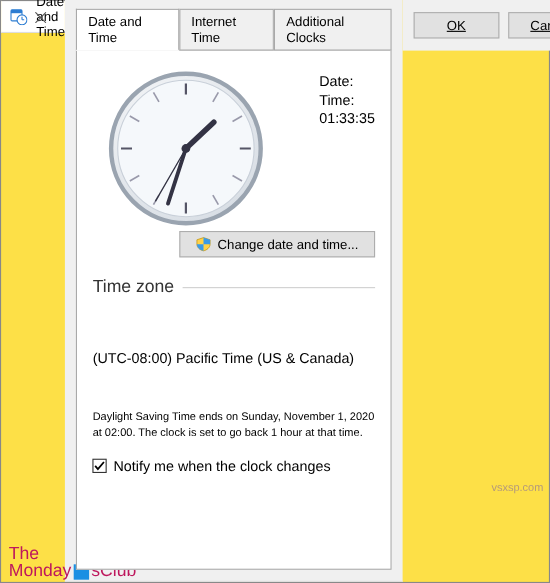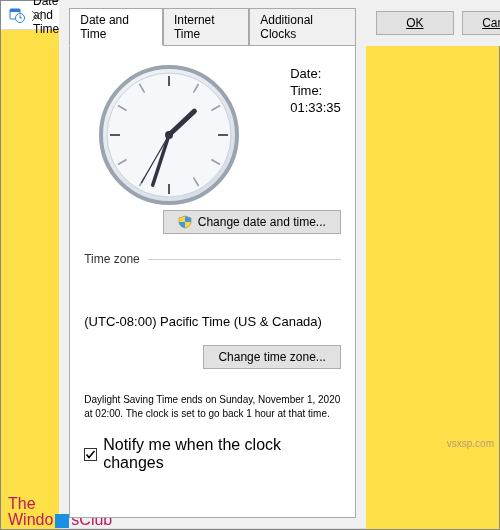--- a/index.html
+++ b/index.html
@@ -107,25 +107,25 @@
   .btn.block { float: right; }
   .shield {
     width: 14px; height: 14px; margin-right: 6px;
   }
   .section-hdr {
     display: flex;
     align-items: center;
     margin-top: 18px;
     margin-bottom: 10px;
   }
-  .section-hdr .txt { font-size: 12px; color: #333; margin-right: 8px; white-space: nowrap; }
+  .section-hdr .txt { font-size: 16px; color: #333; margin-right: 8px; white-space: nowrap; }
   .section-hdr .line { flex:1; height:1px; background:#cfcfcf; }
   .tz-val { font-size: 13px; margin-bottom: 16px; margin-top: 48px; }
   .dst { font-size: 10px; margin-top: 24px; line-height: 1.35; }
-  .check-row { margin-top: 16px; display:flex; align-items:center; font-size: 16px; }
+  .check-row { margin-top: 16px; display:flex; align-items:center; font-size: 13px; }
   .check-row .box {
     width: 13px; height:13px; border:1px solid #333; margin-right:6px;
     display:flex; align-items:center; justify-content:center; font-size:11px; line-height:1;
   }
   .cursor {
     position: absolute;
     left: 204px; top: 438px;
     pointer-events: none;
   }
   .footer {
@@ -252,23 +252,20 @@
       </button>
       <div class="clear"></div>
 
       <div class="section-hdr">
         <span class="txt">Time zone</span>
         <span class="line"></span>
       </div>
 
       <div class="tz-val">(UTC-08:00) Pacific Time (US &amp; Canada)</div>
 
-      <button class="btn block">
-        <span>Change time zone...</span>
-      </button>
       <div class="clear"></div>
 
       <div class="dst">Daylight Saving Time ends on Sunday, November 1, 2020 at 02:00. The clock is set to go back 1 hour at that time.</div>
 
       <label class="check-row">
         <span class="box">
           <svg width="11" height="11" viewBox="0 0 11 11">
             <polyline points="1.5,5.5 4,8.5 9.5,2" fill="none" stroke="#000" stroke-width="1.6"></polyline>
           </svg>
         </span>
@@ -289,14 +286,14 @@
 <div class="cursor">
   <svg width="18" height="22" viewBox="0 0 18 22">
     <polygon points="1,1 1,16 5,12.5 8,19 10.5,18 7.5,11.5 13,11" fill="#fff" stroke="#000" stroke-width="1"></polygon>
   </svg>
 </div>
 
 <div class="source">vsxsp.com</div>
 
 <div class="watermark">
   <span>The</span><br>
-  <span>Windo</span><span class="sq"></span><span>sClub</span>
+  <span>Monday</span><span class="sq"></span><span>sClub</span>
 </div>
 
 </body></html>

